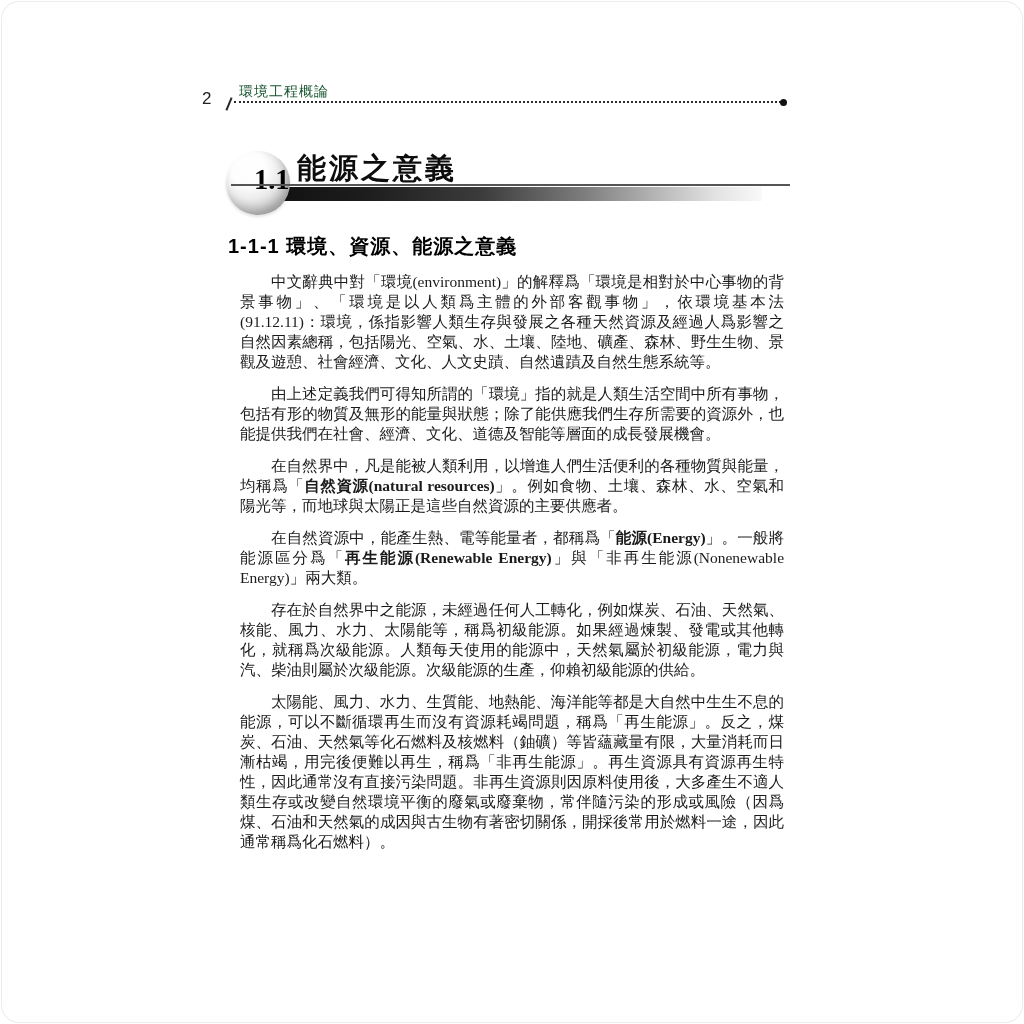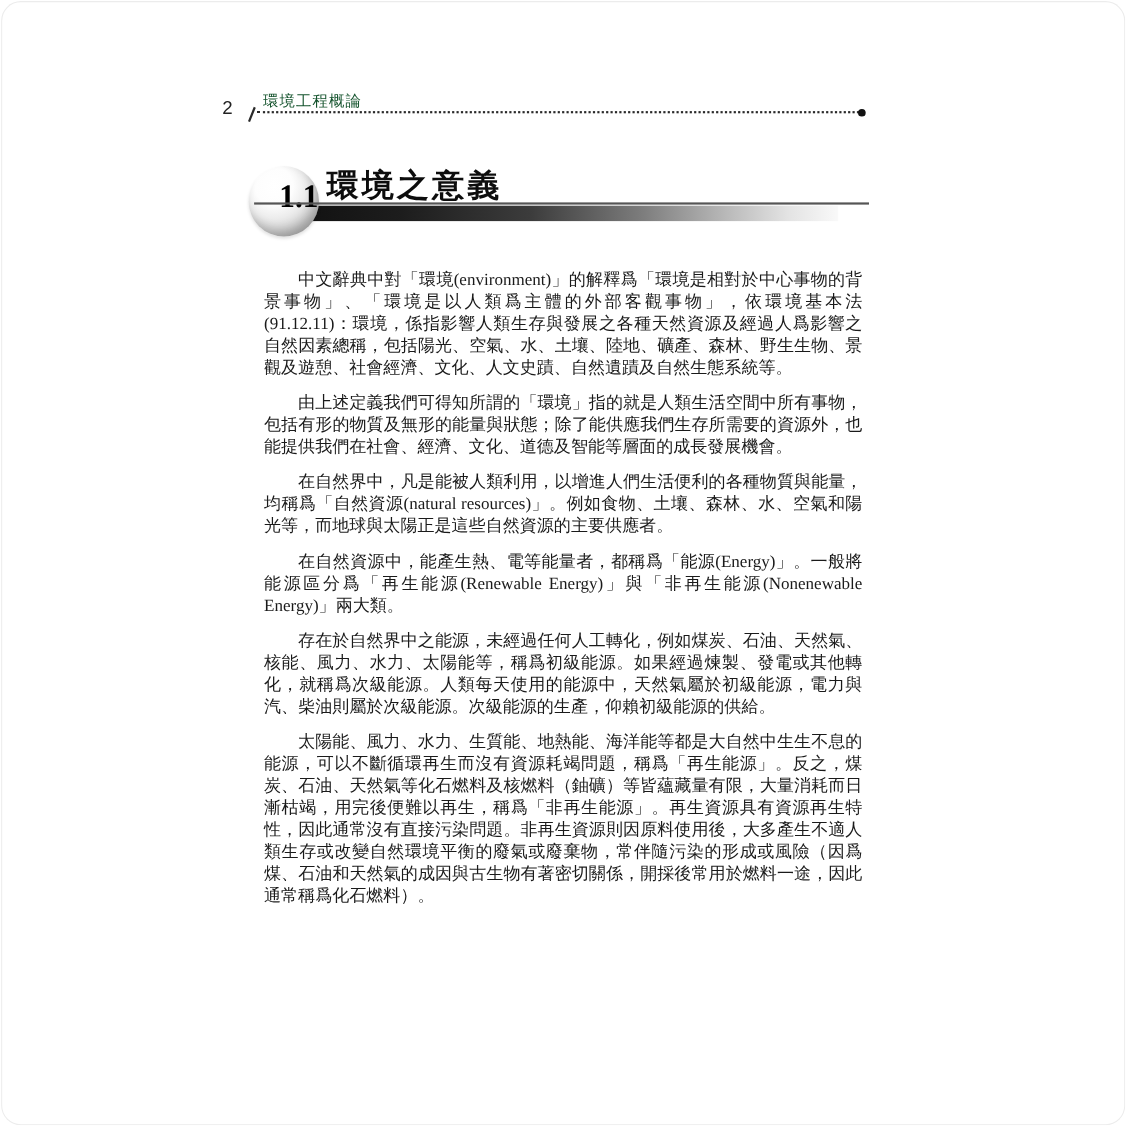--- a/index.html
+++ b/index.html
@@ -92,41 +92,42 @@
     margin: 0 0 11px 0; letter-spacing: 1px;
   }
   .body-para {
     margin: 12px;
     font-size: 15.5px;
     line-height: 20px;
     text-align: justify;
     text-indent: 2em;
     font-family: "Liberation Serif", serif;
   }
-  .body-para .bold { font-weight: normal; }
+  .body-para .bold { font-weight: bold; }
 </style>
 </head>
 <body>
 
 <div class="page-frame"></div>
 
 <span class="page-num">2</span>
 <span class="book-title">環境工程概論</span>
 <div class="head-dotted-rule"></div>
 <div class="head-slash"></div>
 <div class="head-end-dot"></div>
 
 <div class="section-rule"></div>
 <div class="section-bar"></div>
 <div class="section-ball">
   <span class="section-ball-number">1.1</span>
 </div>
-<h1 class="section-title" style="margin:0;">環境之意義</h1>
+<h1 class="section-title" style="margin:0;">能源之意義</h1>
 
 <div class="article">
+  <h2 class="subsection-heading">1-1-1 環境、資源、能源之意義</h2>
   <div id="paragraphs">
       <p class="body-para"><span>中文辭典中對「環境(environment)」的解釋爲「環境是相對於中心事物的背景事物」、「環境是以人類爲主體的外部客觀事物」，依環境基本法(91.12.11)：環境，係指影響人類生存與發展之各種天然資源及經過人爲影響之自然因素總稱，包括陽光、空氣、水、土壤、陸地、礦產、森林、野生生物、景觀及遊憩、社會經濟、文化、人文史蹟、自然遺蹟及自然生態系統等。</span></p>
       <p class="body-para"><span>由上述定義我們可得知所謂的「環境」指的就是人類生活空間中所有事物，包括有形的物質及無形的能量與狀態；除了能供應我們生存所需要的資源外，也能提供我們在社會、經濟、文化、道德及智能等層面的成長發展機會。</span></p>
       <p class="body-para"><span>在自然界中，凡是能被人類利用，以增進人們生活便利的各種物質與能量，均稱爲「</span><span class="bold">自然資源(natural resources)</span><span>」。例如食物、土壤、森林、水、空氣和陽光等，而地球與太陽正是這些自然資源的主要供應者。</span></p>
       <p class="body-para"><span>在自然資源中，能產生熱、電等能量者，都稱爲「</span><span class="bold">能源(Energy)</span><span>」。一般將能源區分爲「</span><span class="bold">再生能源(Renewable Energy)</span><span>」與「非再生能源(Nonenewable Energy)」兩大類。</span></p>
       <p class="body-para"><span>存在於自然界中之能源，未經過任何人工轉化，例如煤炭、石油、天然氣、核能、風力、水力、太陽能等，稱爲初級能源。如果經過煉製、發電或其他轉化，就稱爲次級能源。人類每天使用的能源中，天然氣屬於初級能源，電力與汽、柴油則屬於次級能源。次級能源的生產，仰賴初級能源的供給。</span></p>
       <p class="body-para"><span>太陽能、風力、水力、生質能、地熱能、海洋能等都是大自然中生生不息的能源，可以不斷循環再生而沒有資源耗竭問題，稱爲「再生能源」。反之，煤炭、石油、天然氣等化石燃料及核燃料（鈾礦）等皆蘊藏量有限，大量消耗而日漸枯竭，用完後便難以再生，稱爲「非再生能源」。再生資源具有資源再生特性，因此通常沒有直接污染問題。非再生資源則因原料使用後，大多產生不適人類生存或改變自然環境平衡的廢氣或廢棄物，常伴隨污染的形成或風險（因爲煤、石油和天然氣的成因與古生物有著密切關係，開採後常用於燃料一途，因此通常稱爲化石燃料）。</span></p>
     </div>
 </div>
 

